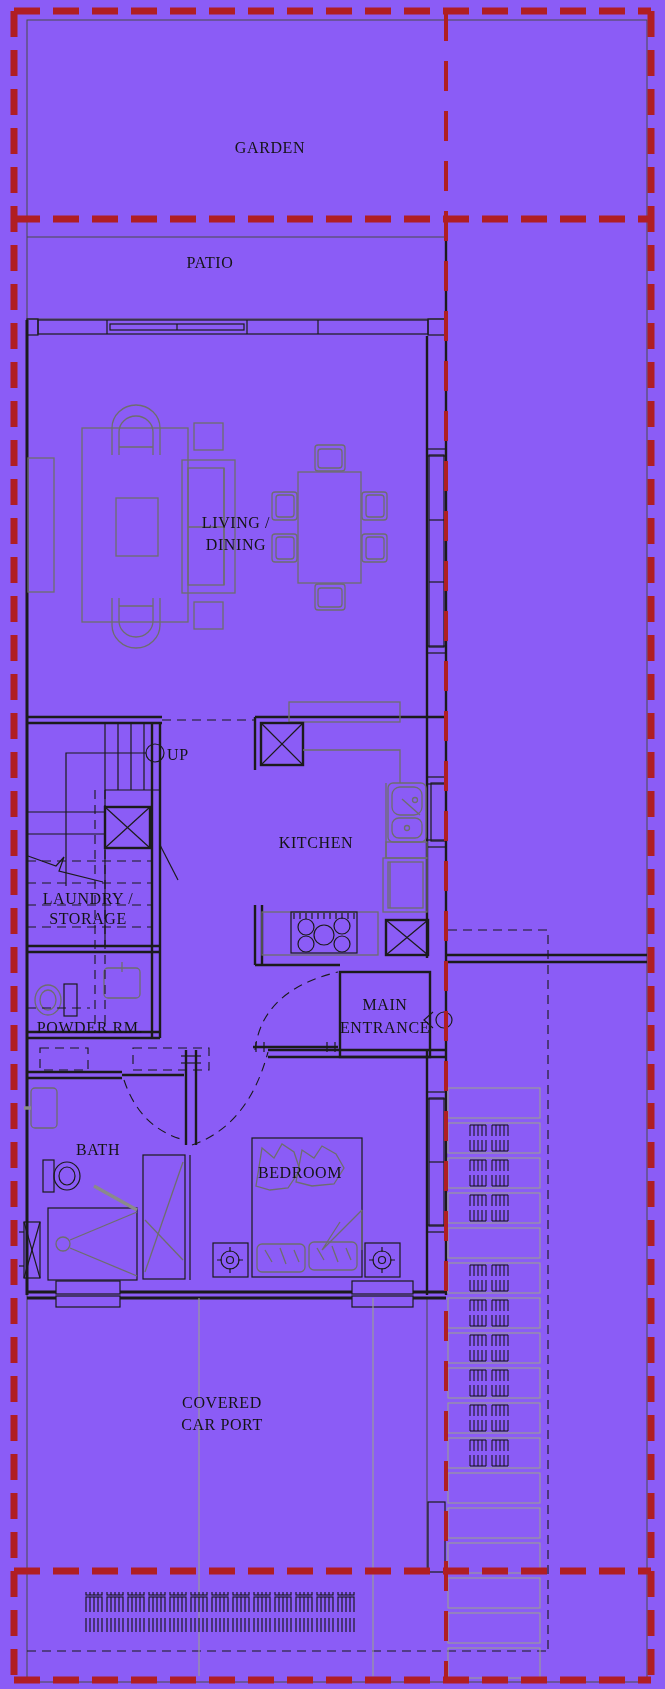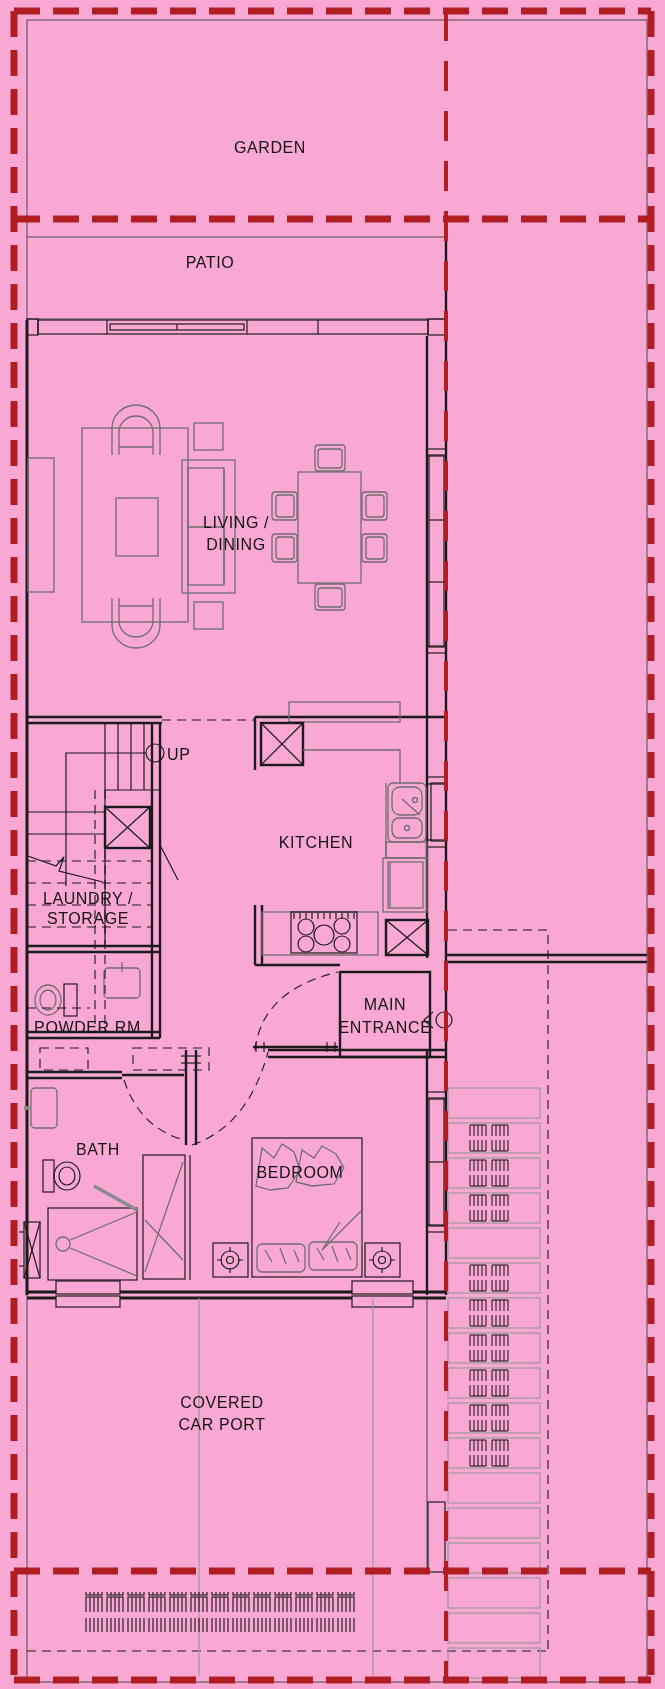--- a/index.html
+++ b/index.html
@@ -1,17 +1,17 @@
 <!DOCTYPE html>
 <html><head>
 <meta charset="utf-8">
 <style>
   html,body{margin:0;padding:0;background:#ffffff;}
-  .plan{position:relative;width:665px;height:1689px;background:#f9a8d4;overflow:hidden;
-        font-family:Liberation Sans, sans-serif;text-align:center;}
+  .plan{position:relative;width:665px;height:1689px;background:#8b5cf6;overflow:hidden;
+        font-family:Liberation Serif, serif;text-align:center;}
   svg{position:absolute;left:0;top:0;}
   .site{stroke:#4a4a4a;stroke-width:1;fill:none;}
   .graysite{stroke:#9a9a9a;stroke-width:1.2;fill:none;}
   .wall{stroke:#1b1b1b;stroke-width:2.4;fill:none;}
   .wall3{stroke:#1b1b1b;stroke-width:3;fill:none;}
   .thin{stroke:#1b1b1b;stroke-width:1.2;fill:none;}
   .gray{stroke:#6e6e6e;stroke-width:1.3;fill:none;}
   .graythick{stroke:#8a8a8a;stroke-width:3.5;fill:none;}
   .dash{stroke:#1b1b1b;stroke-width:1.1;fill:none;stroke-dasharray:9 6;}
   .red{stroke:#b01e23;stroke-width:7;fill:none;stroke-dasharray:26 13;}

